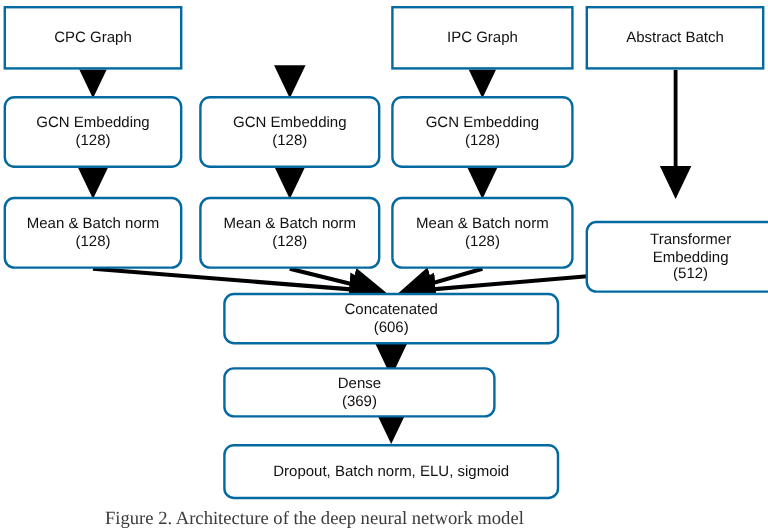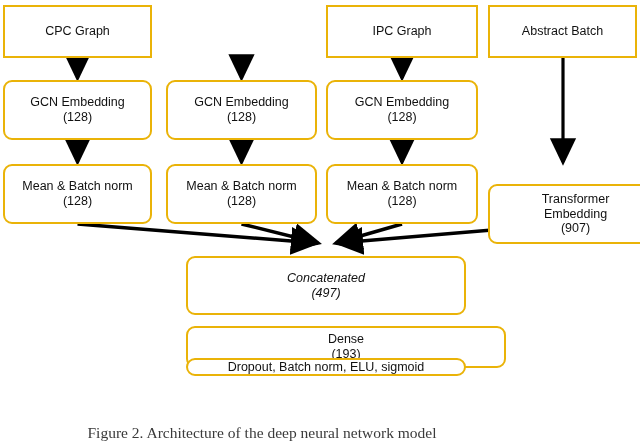--- a/index.html
+++ b/index.html
@@ -12,21 +12,21 @@
     width: 640px;
     height: 441px;
     background: #ffffff;
     overflow: hidden;
     font-family: "Liberation Sans", sans-serif;
     color: #000000;
   }
   .node {
     position: absolute;
     box-sizing: border-box;
-    border: 2px solid #eab308;
+    border: 2px solid #0369a1;
     background: #ffffff;
     display: flex;
     flex-direction: column;
     align-items: center;
     justify-content: center;
     text-align: center;
     line-height: 1.18;
     font-size: 12.5px;
     color: #111111;
     z-index: 3;
@@ -139,32 +139,32 @@
   </div>
 
   <div class="node rounded" style="left:326px; top:164px; width:152px; height:60px;">
     <span class="ln">Mean &amp; Batch norm</span>
     <span class="ln">(128)</span>
   </div>
 
   <div class="node rounded" style="left:488px; top:164px; width:175px; height:60px;margin-top:20px;">
     <span class="ln">Transformer</span>
     <span class="ln">Embedding</span>
-    <span class="ln">(907)</span>
+    <span class="ln">(512)</span>
   </div>
 
-  <div class="node rounded" style="left:186px; top:256px; width:280px; height:59px;font-style:italic;">
+  <div class="node rounded" style="left:186px; top:244px; width:280px; height:43px;">
     <span class="ln">Concatenated</span>
-    <span class="ln">(497)</span>
+    <span class="ln">(606)</span>
   </div>
 
-  <div class="node rounded" style="left:186px; top:306px; width:320px; height:42px;margin-top:20px;">
+  <div class="node rounded" style="left:186px; top:306px; width:227px; height:42px;">
     <span class="ln">Dense</span>
-    <span class="ln">(193)</span>
+    <span class="ln">(369)</span>
   </div>
 
-  <div class="node rounded" style="left:186px; top:358px; width:280px; height:18px;">
+  <div class="node rounded" style="left:186px; top:370px; width:280px; height:46px;">
     <span class="ln">Dropout, Batch norm, ELU, sigmoid</span>
   </div>
 
   <div class="caption">Figure 2. Architecture of the deep neural network model</div>
 
 </div>
 
 </body></html>

